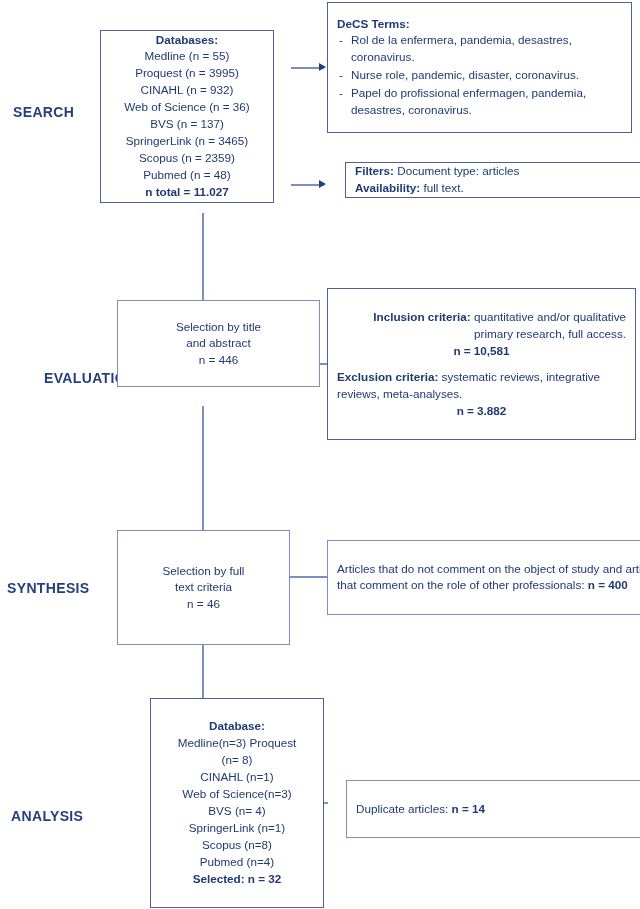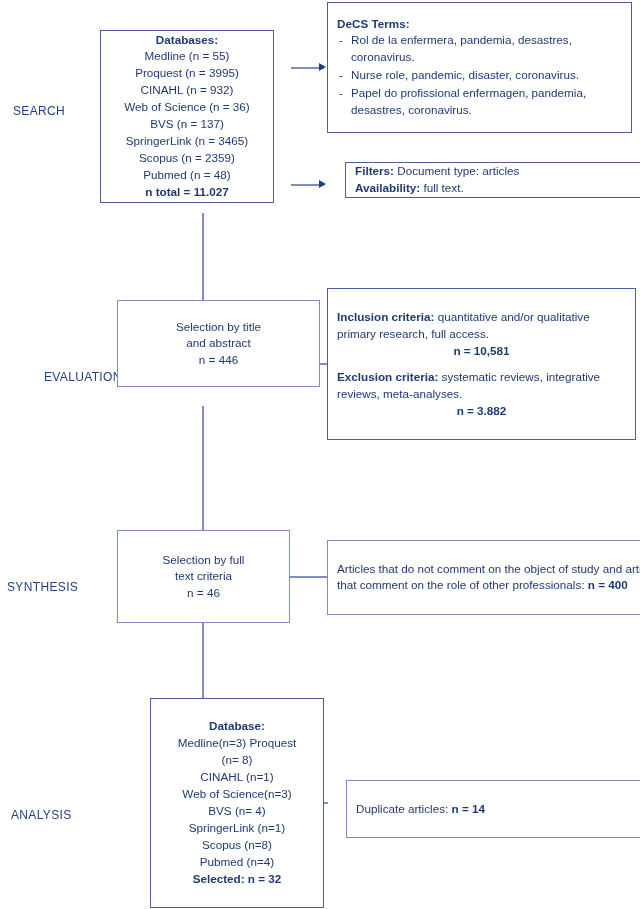--- a/index.html
+++ b/index.html
@@ -16,22 +16,22 @@
     width: 640px;
     height: 909px;
     background: #ffffff;
     overflow: hidden;
   }
 
   
   .stage-label {
     position: absolute;
     color: #24417F;
-    font-size: 12px;
-    font-weight: normal;
+    font-size: 14px;
+    font-weight: bold;
     letter-spacing: 0.35px;
     line-height: 1;
     white-space: nowrap;
   }
 
   
   .box {
     position: absolute;
     box-sizing: border-box;
     background: #ffffff;
@@ -151,29 +151,29 @@
   <div class="box" style="left:117px; top:300px; width:203px; height:87px;">
     <div class="box-inner ctr">
       <span class="line-row">Selection by title</span>
       <span class="line-row">and abstract</span>
       <span class="line-row">n = 446</span>
     </div>
   </div>
 
   <div class="box strong" style="left:327px; top:288px; width:309px; height:152px;">
     <div class="box-inner lft">
-      <span class="line-row" style="white-space:normal;"><b>Inclusion criteria:</b><span> quantitative and/or qualitative primary research, full access.</span></span>
+      <span class="line-row" style="white-space:normal;text-align:right;"><b>Inclusion criteria:</b><span> quantitative and/or qualitative primary research, full access.</span></span>
       <span class="line-row ctr b">n = 10,581</span>
       <span class="gap"></span>
       <span class="line-row" style="white-space:normal;"><b>Exclusion criteria:</b><span> systematic reviews, integrative reviews, meta-analyses.</span></span>
       <span class="line-row ctr b">n = 3.882</span>
     </div>
   </div>
 
-  <div class="box" style="left:117px; top:530px; width:173px; height:93px;">
+  <div class="box" style="left:117px; top:530px; width:173px; height:115px;">
     <div class="box-inner ctr">
       <span class="line-row">Selection by full</span>
       <span class="line-row">text criteria</span>
       <span class="line-row">n = 46</span>
     </div>
   </div>
 
   <div class="box" style="left:327px; top:540px; width:351px; height:75px;">
     <div class="box-inner lft">
       <span style="display:block;"><span>Articles that do not comment on the object of study and articles that comment on the role of other professionals: </span><b>n = 400</b></span>

